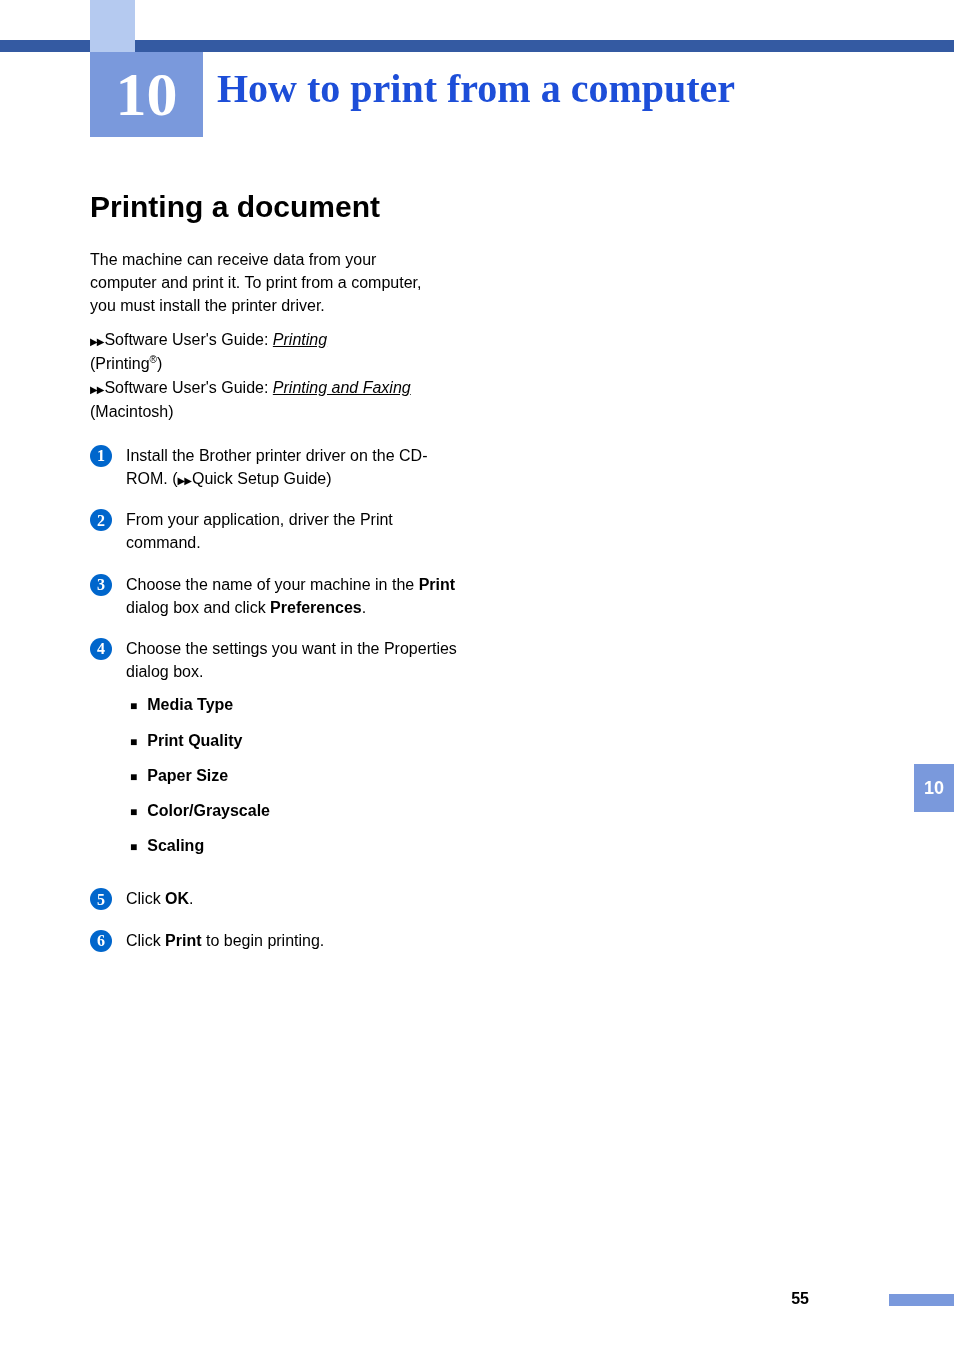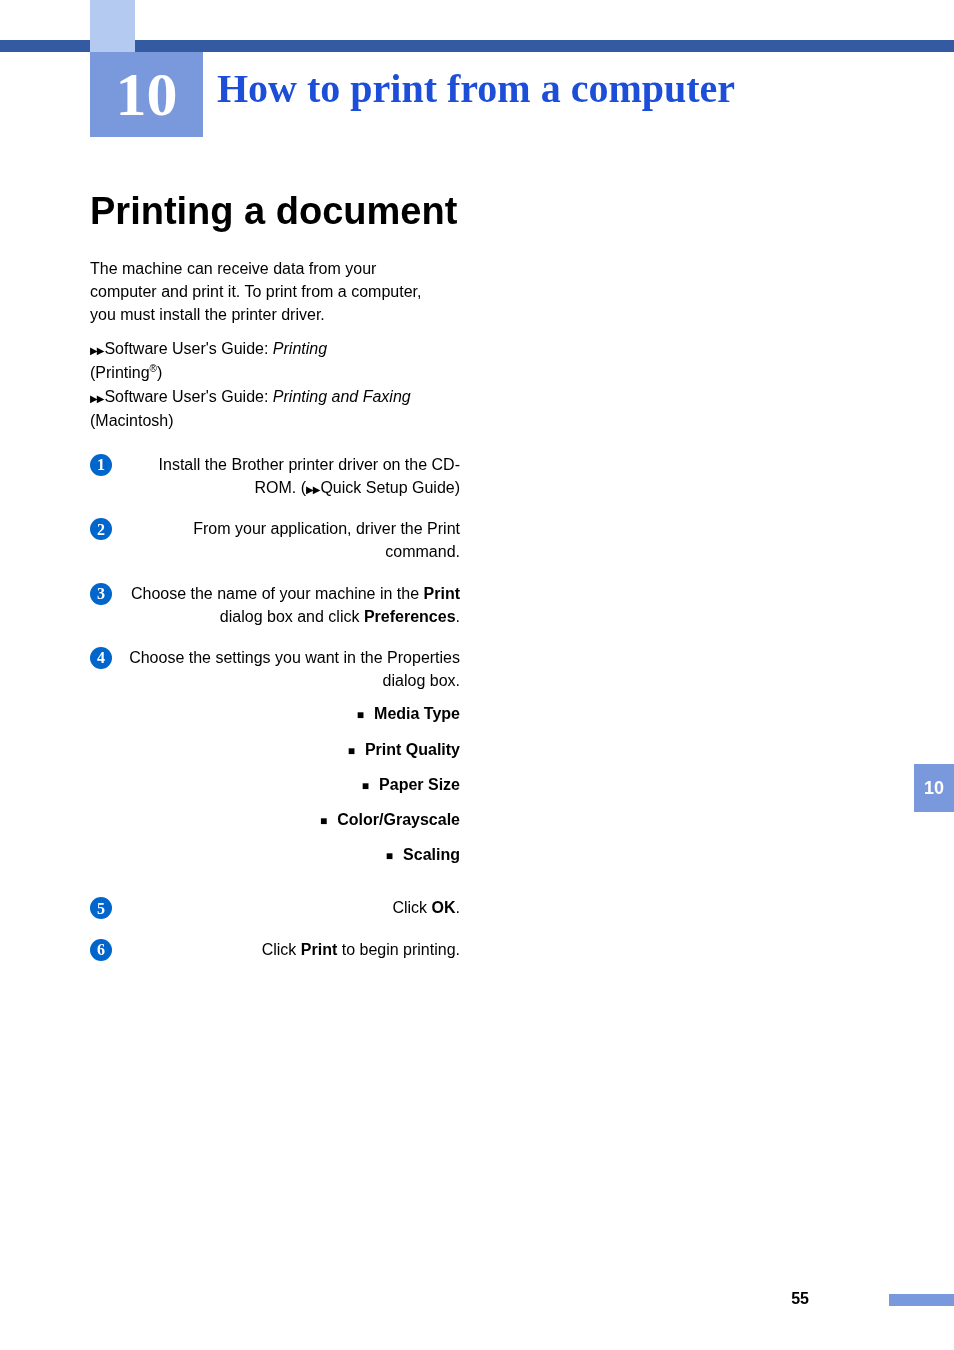--- a/index.html
+++ b/index.html
@@ -52,21 +52,21 @@
     color: #1d4ed8;
   }
   .content {
     position: absolute;
     top: 190px;
     left: 90px;
     width: 400px;
   }
   .section-title {
     font-family: Arial, sans-serif;
-    font-size: 38px;
+    font-size: 30px;
     font-weight: bold;
     margin-bottom: 24px;
   }
   .intro {
     font-size: 16px;
     line-height: 1.45;
     margin-bottom: 10px;
     width: 350px;
   }
   .refs {
@@ -74,21 +74,21 @@
     line-height: 1.5;
     margin-bottom: 20px;
     width: 350px;
   }
   .refs .arrows::before {
     content: "\25B6\25B6";
     font-size: 10px;
     letter-spacing: -1px;
     margin-right: 1px;
   }
-  .refs em { font-style: italic; }
+  .refs em { font-style: italic; text-decoration: underline; }
   sup { font-size: 10px; vertical-align: super; }
   .steps { width: 370px; }
   .step {
     display: flex;
     align-items: flex-start;
     margin-bottom: 18px;
     font-size: 16px;
     line-height: 1.45;
   }
   .step .num {
@@ -100,21 +100,21 @@
     color: #ffffff;
     font-family: "Times New Roman", serif;
     font-weight: bold;
     font-size: 16px;
     display: flex;
     align-items: center;
     justify-content: center;
     margin-right: 14px;
     margin-top: 1px;
   }
-  .step .text { flex: 1; text-align: right; }
+  .step .text { flex: 1; }
   .step .text strong { font-weight: bold; }
   .inline-arrows::before {
     content: "\25B6\25B6";
     font-size: 10px;
     letter-spacing: -1px;
     margin-right: 1px;
   }
   .settings-list {
     margin-top: 10px;
     margin-left: 4px;

